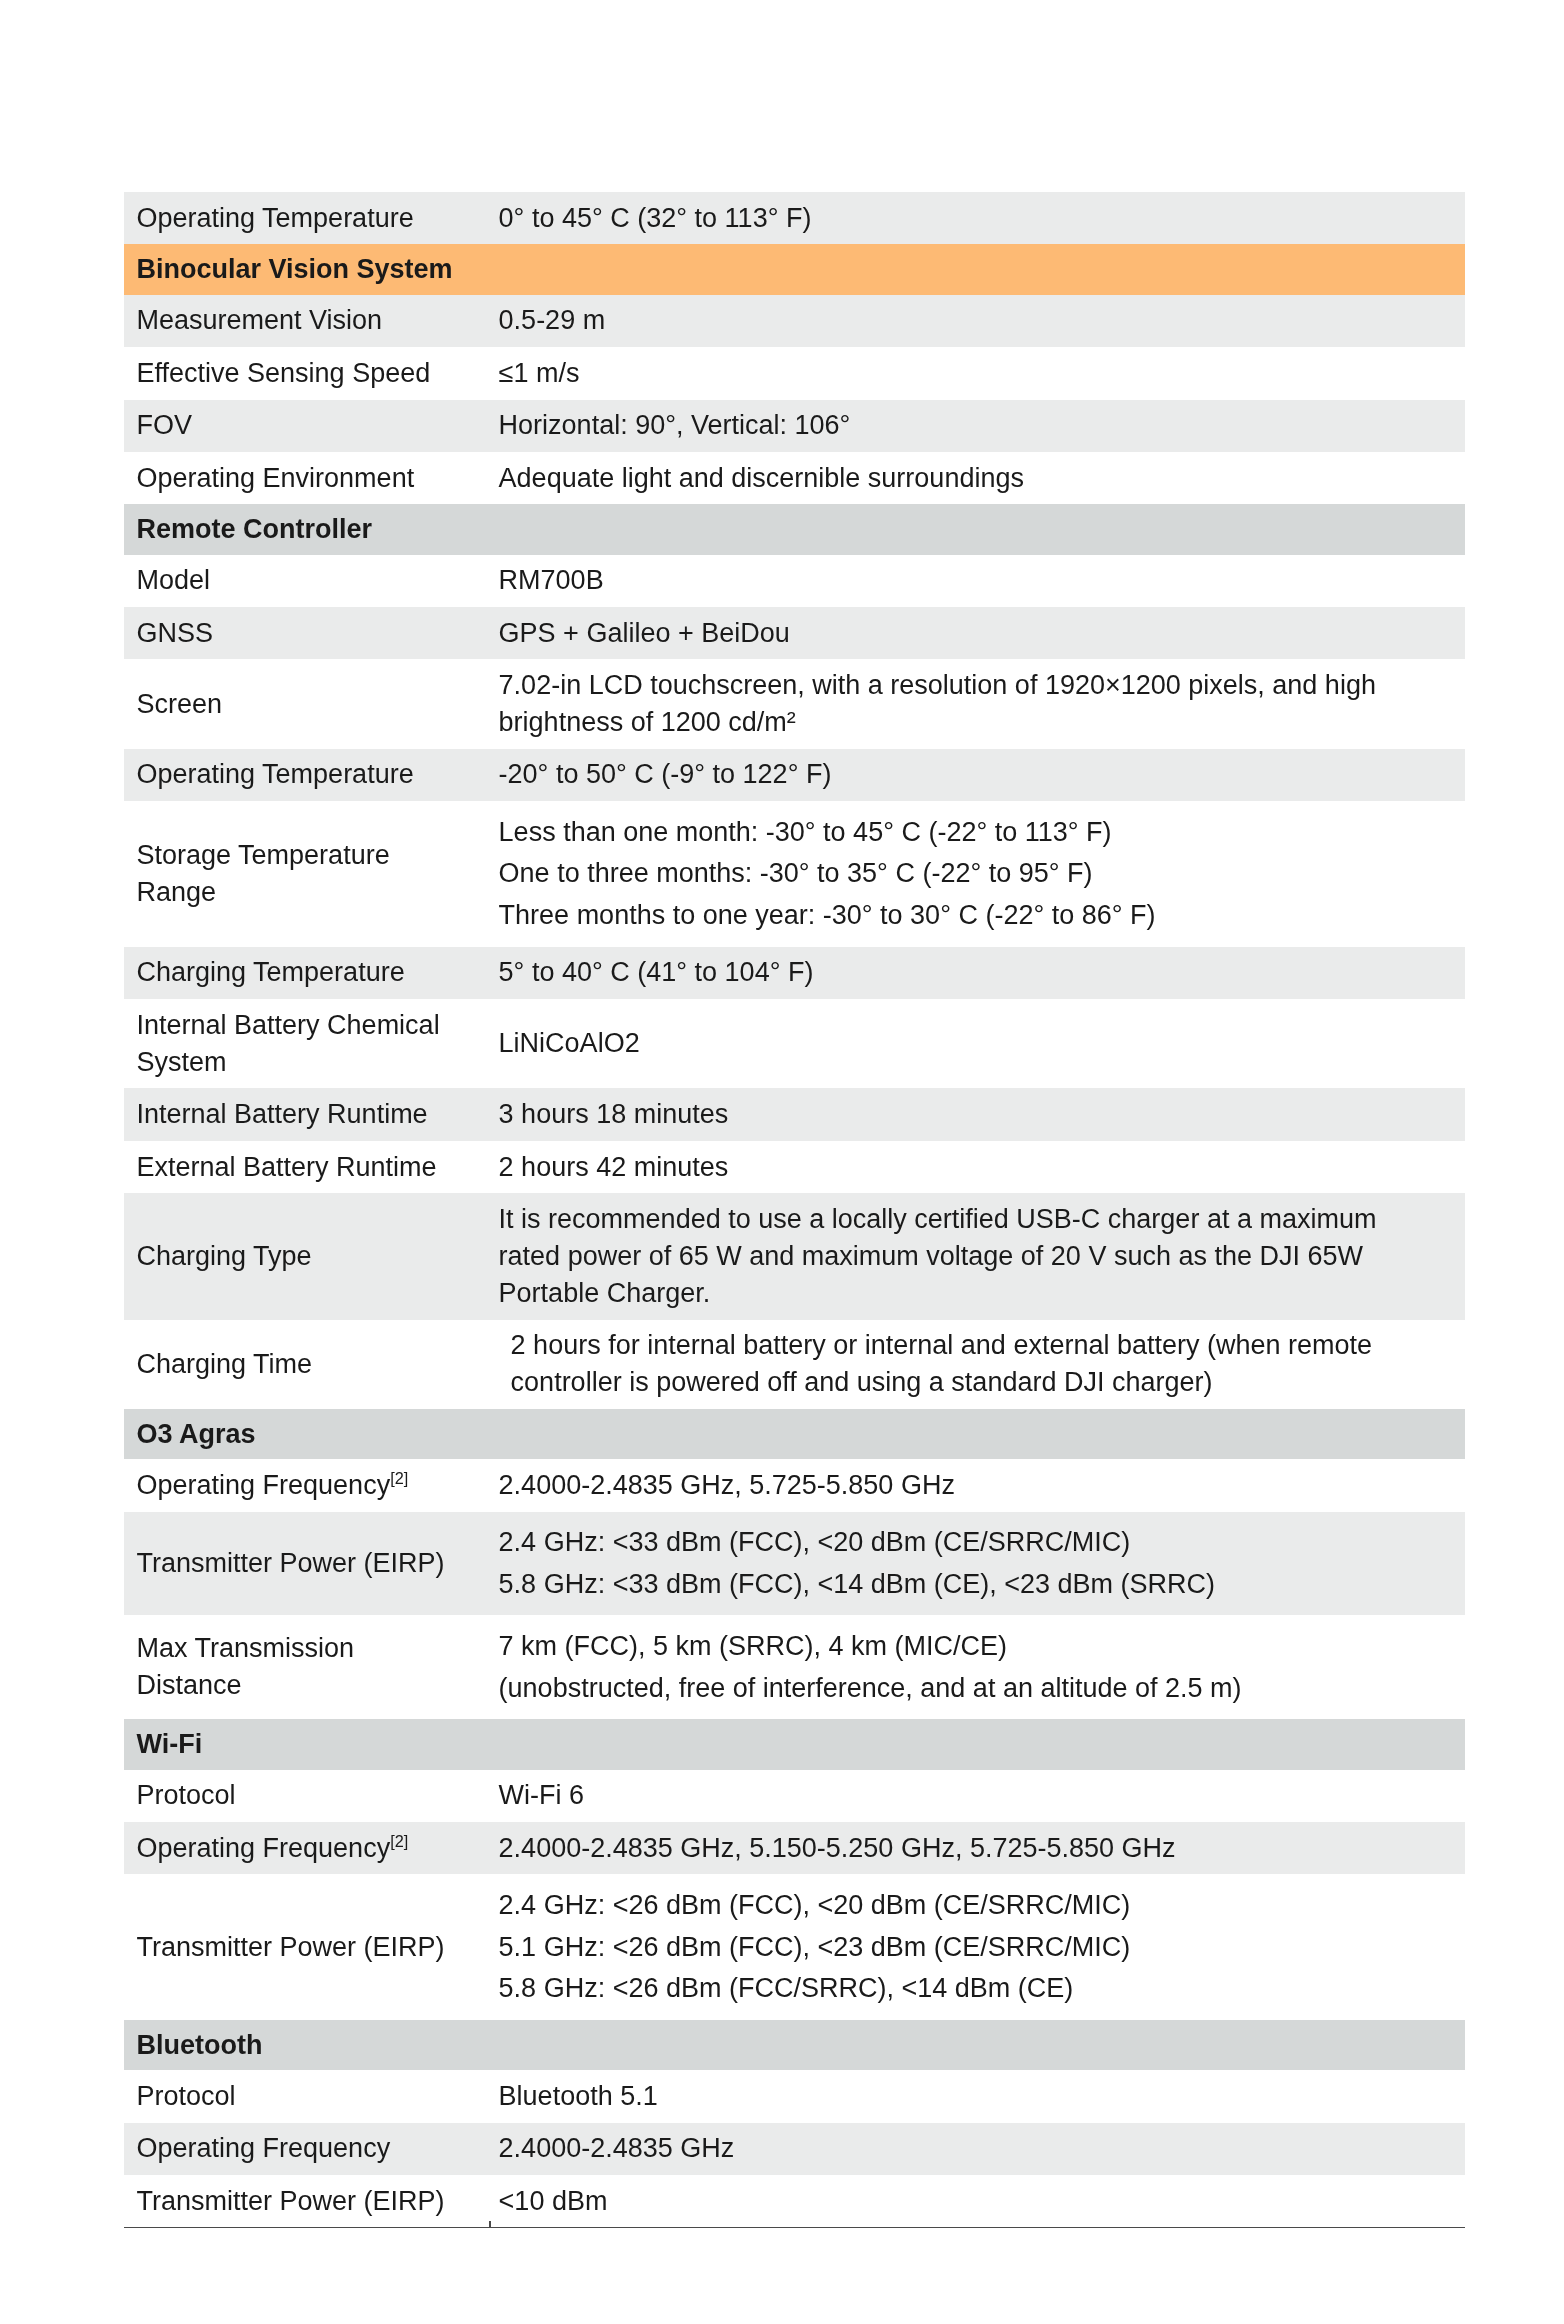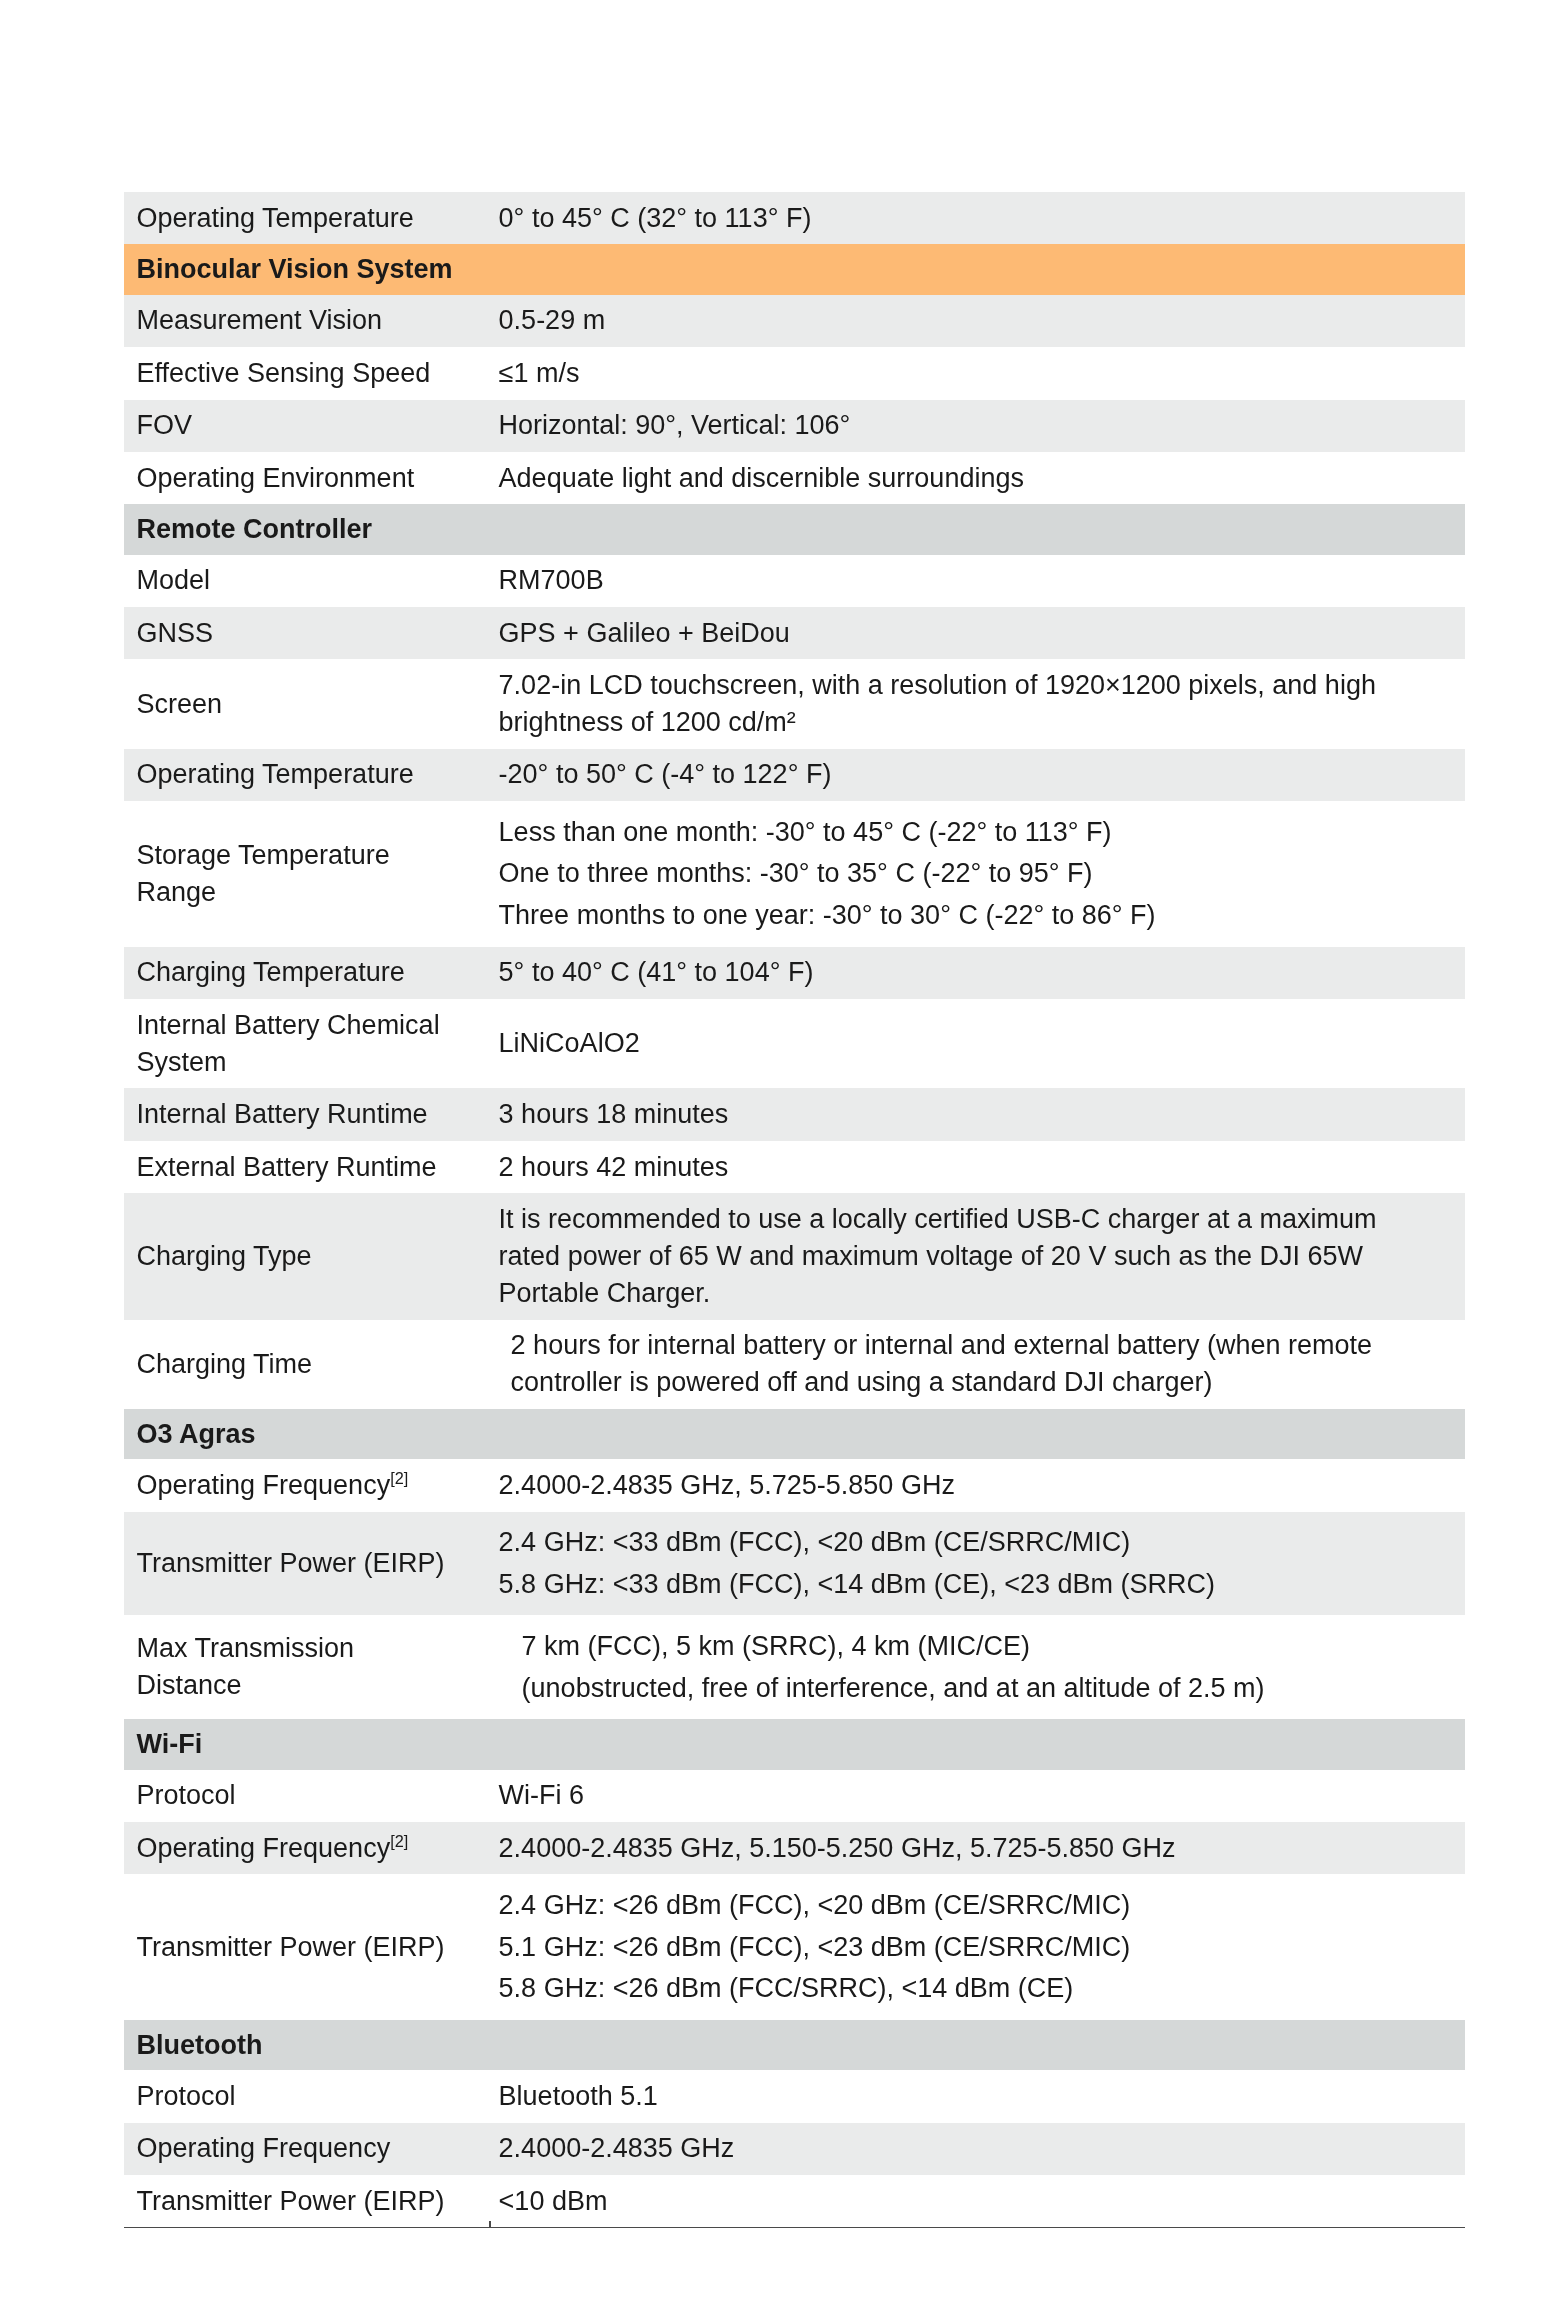--- a/index.html
+++ b/index.html
@@ -140,21 +140,21 @@
         <div class="value-cell">
           <div class="value-line">7.02-in LCD touchscreen, with a resolution of 1920×1200 pixels, and high</div>
           <div class="value-line">brightness of 1200 cd/m²</div>
         </div>
       </div>
       <div class="data-row" style="background: rgb(234, 235, 235);">
         <div class="label-cell">
           <div class="label-line"><span>Operating Temperature</span></div>
         </div>
         <div class="value-cell">
-          <div class="value-line">-20° to 50° C (-4° to 122° F)</div>
+          <div class="value-line">-20° to 50° C (-9° to 122° F)</div>
         </div>
       </div>
       <div class="data-row" style="background: rgb(255, 255, 255);">
         <div class="label-cell">
           <div class="label-line"><span>Storage Temperature</span></div>
           <div class="label-line"><span>Range</span></div>
         </div>
         <div class="value-cell spaced">
           <div class="value-line">Less than one month: -30° to 45° C (-22° to 113° F)</div>
           <div class="value-line">One to three months: -30° to 35° C (-22° to 95° F)</div>
@@ -226,21 +226,21 @@
       </div>
       <div class="data-row" style="background: rgb(234, 235, 235);">
         <div class="label-cell">
           <div class="label-line"><span>Transmitter Power (EIRP)</span></div>
         </div>
         <div class="value-cell spaced">
           <div class="value-line">2.4 GHz: &lt;33 dBm (FCC), &lt;20 dBm (CE/SRRC/MIC)</div>
           <div class="value-line">5.8 GHz: &lt;33 dBm (FCC), &lt;14 dBm (CE), &lt;23 dBm (SRRC)</div>
         </div>
       </div>
-      <div class="data-row" style="background: rgb(255, 255, 255); gap: 23px;">
+      <div class="data-row" style="background: rgb(255, 255, 255);">
         <div class="label-cell">
           <div class="label-line"><span>Max Transmission</span></div>
           <div class="label-line"><span>Distance</span></div>
         </div>
         <div class="value-cell spaced">
           <div class="value-line">7 km (FCC), 5 km (SRRC), 4 km (MIC/CE)</div>
           <div class="value-line">(unobstructed, free of interference, and at an altitude of 2.5 m)</div>
         </div>
       </div>
       <div class="section-row" style="background: rgb(213, 216, 216);">

